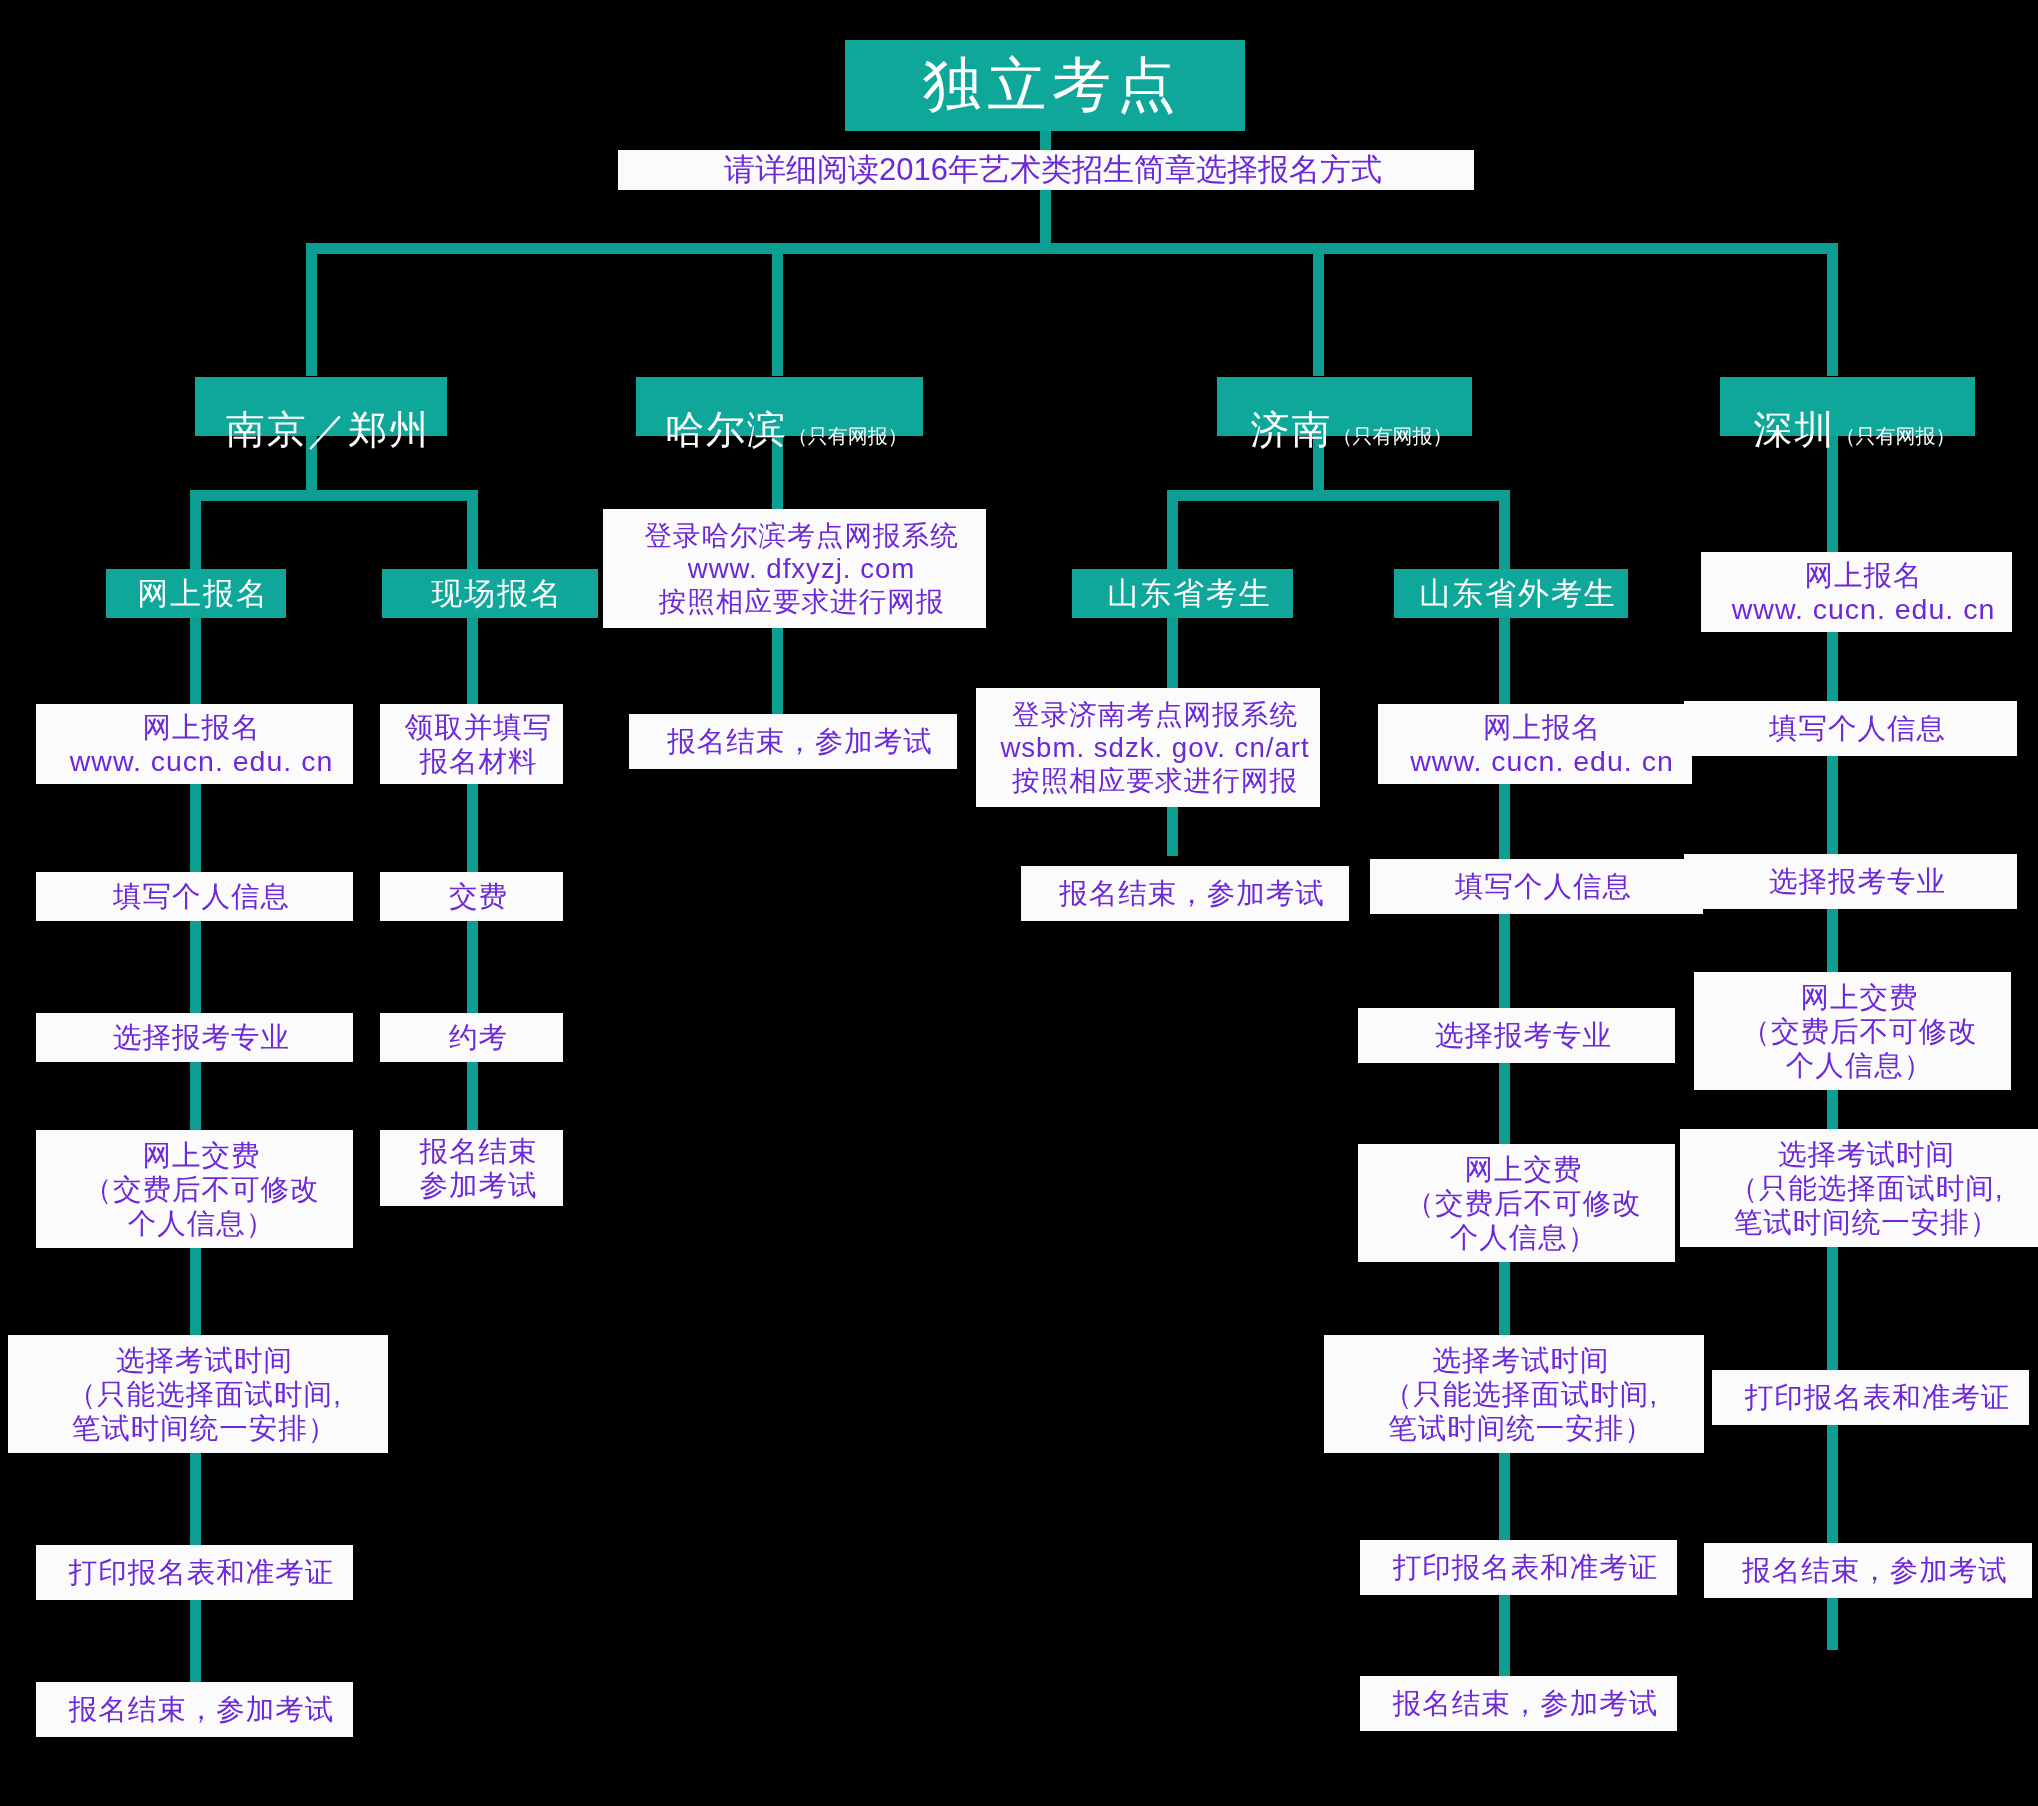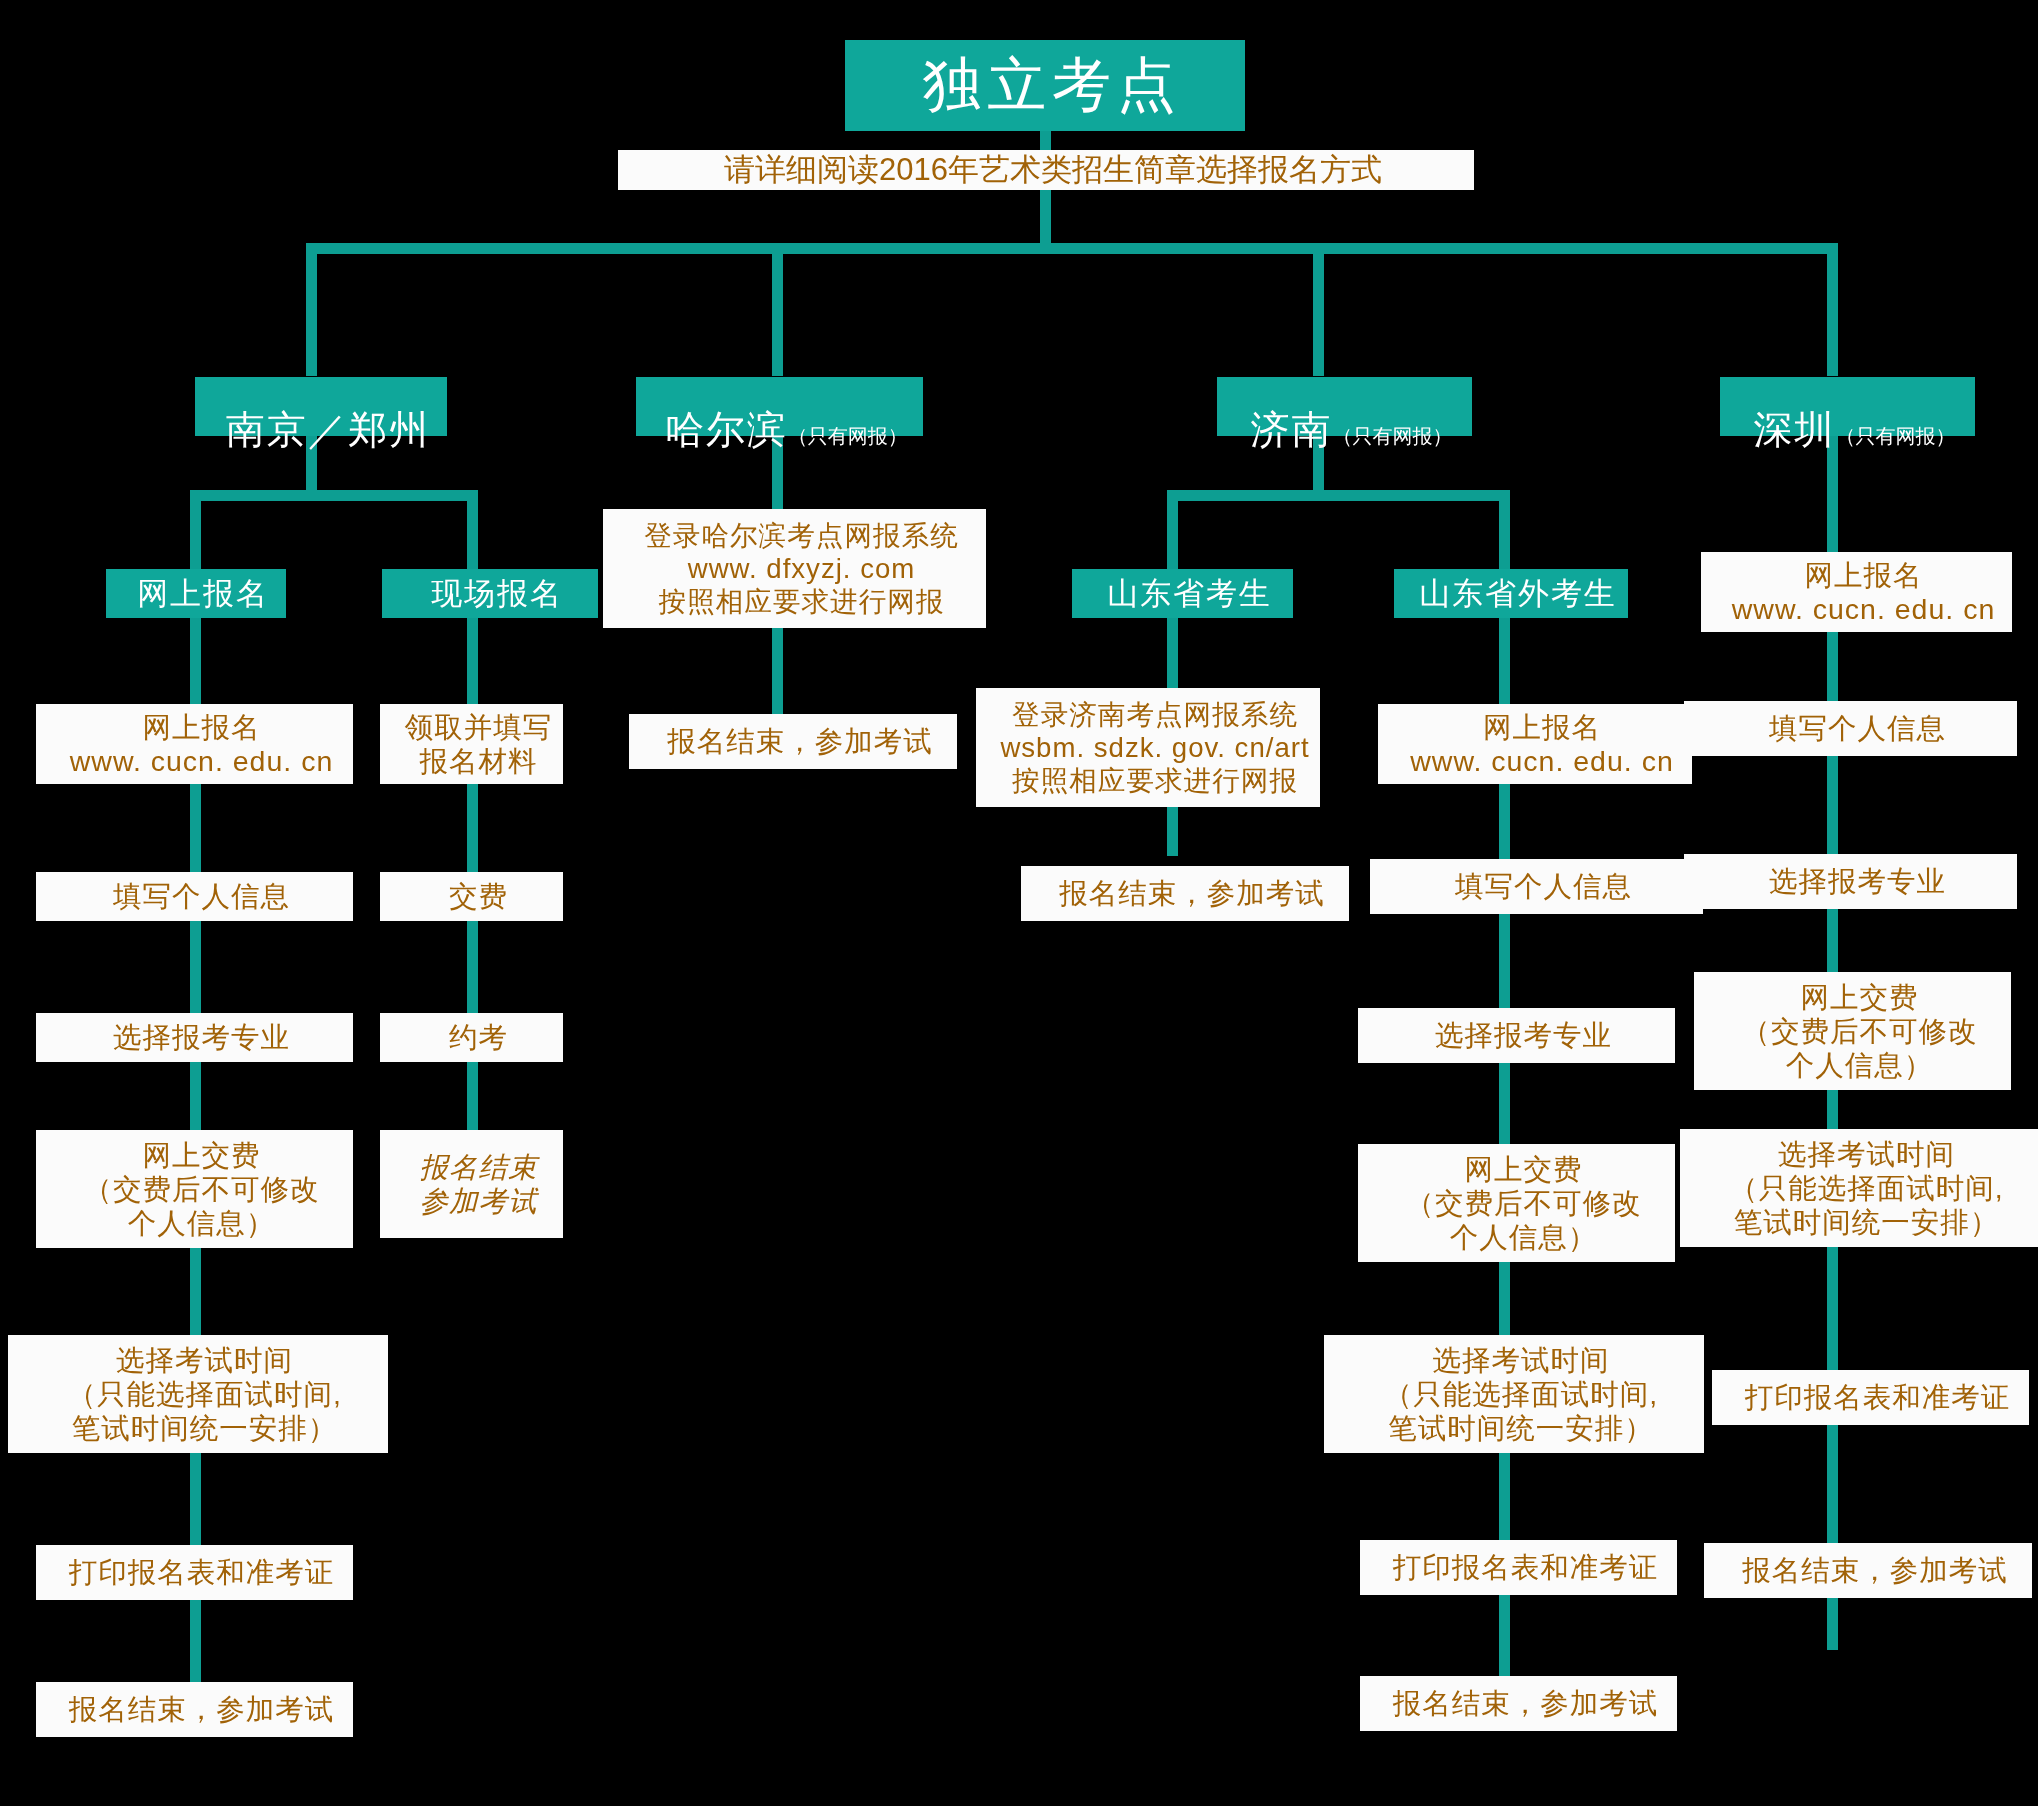--- a/index.html
+++ b/index.html
@@ -35,21 +35,21 @@
   }
   .node .lines { width: 100%; }
   
   .teal {
     background: #0fa79a;
     color: #ffffff;
   }
   
   .white {
     background: #fbfbfb;
-    color: #a16207;
+    color: #6d28d9;
   }
   .title-node {
     font-size: 59px;
     letter-spacing: 5.7px;
     font-weight: 400;
   }
   .subtitle-node {
     font-size: 31px;
     letter-spacing: 0px;
   }
@@ -177,21 +177,21 @@
   <div class="node white step-node" style="left:380px; top:704px; width:183px; height:80px;">
     <span class="lines">领取并填写
 报名材料</span>
   </div>
   <div class="node white step-node" style="left:380px; top:872px; width:183px; height:49px;">
     <span class="lines">交费</span>
   </div>
   <div class="node white step-node" style="left:380px; top:1013px; width:183px; height:49px;">
     <span class="lines">约考</span>
   </div>
-  <div class="node white step-node" style="left:380px; top:1130px; width:183px; height:108px;font-style:italic;">
+  <div class="node white step-node" style="left:380px; top:1130px; width:183px; height:76px;">
     <span class="lines">报名结束
 参加考试</span>
   </div>
 
   <div class="node white step-node small" style="left:603px; top:509px; width:383px; height:119px;">
     <span class="lines">登录哈尔滨考点网报系统
 www. dfxyzj. com
 按照相应要求进行网报</span>
   </div>
   <div class="node white step-node" style="left:629px; top:714px; width:328px; height:55px;">

